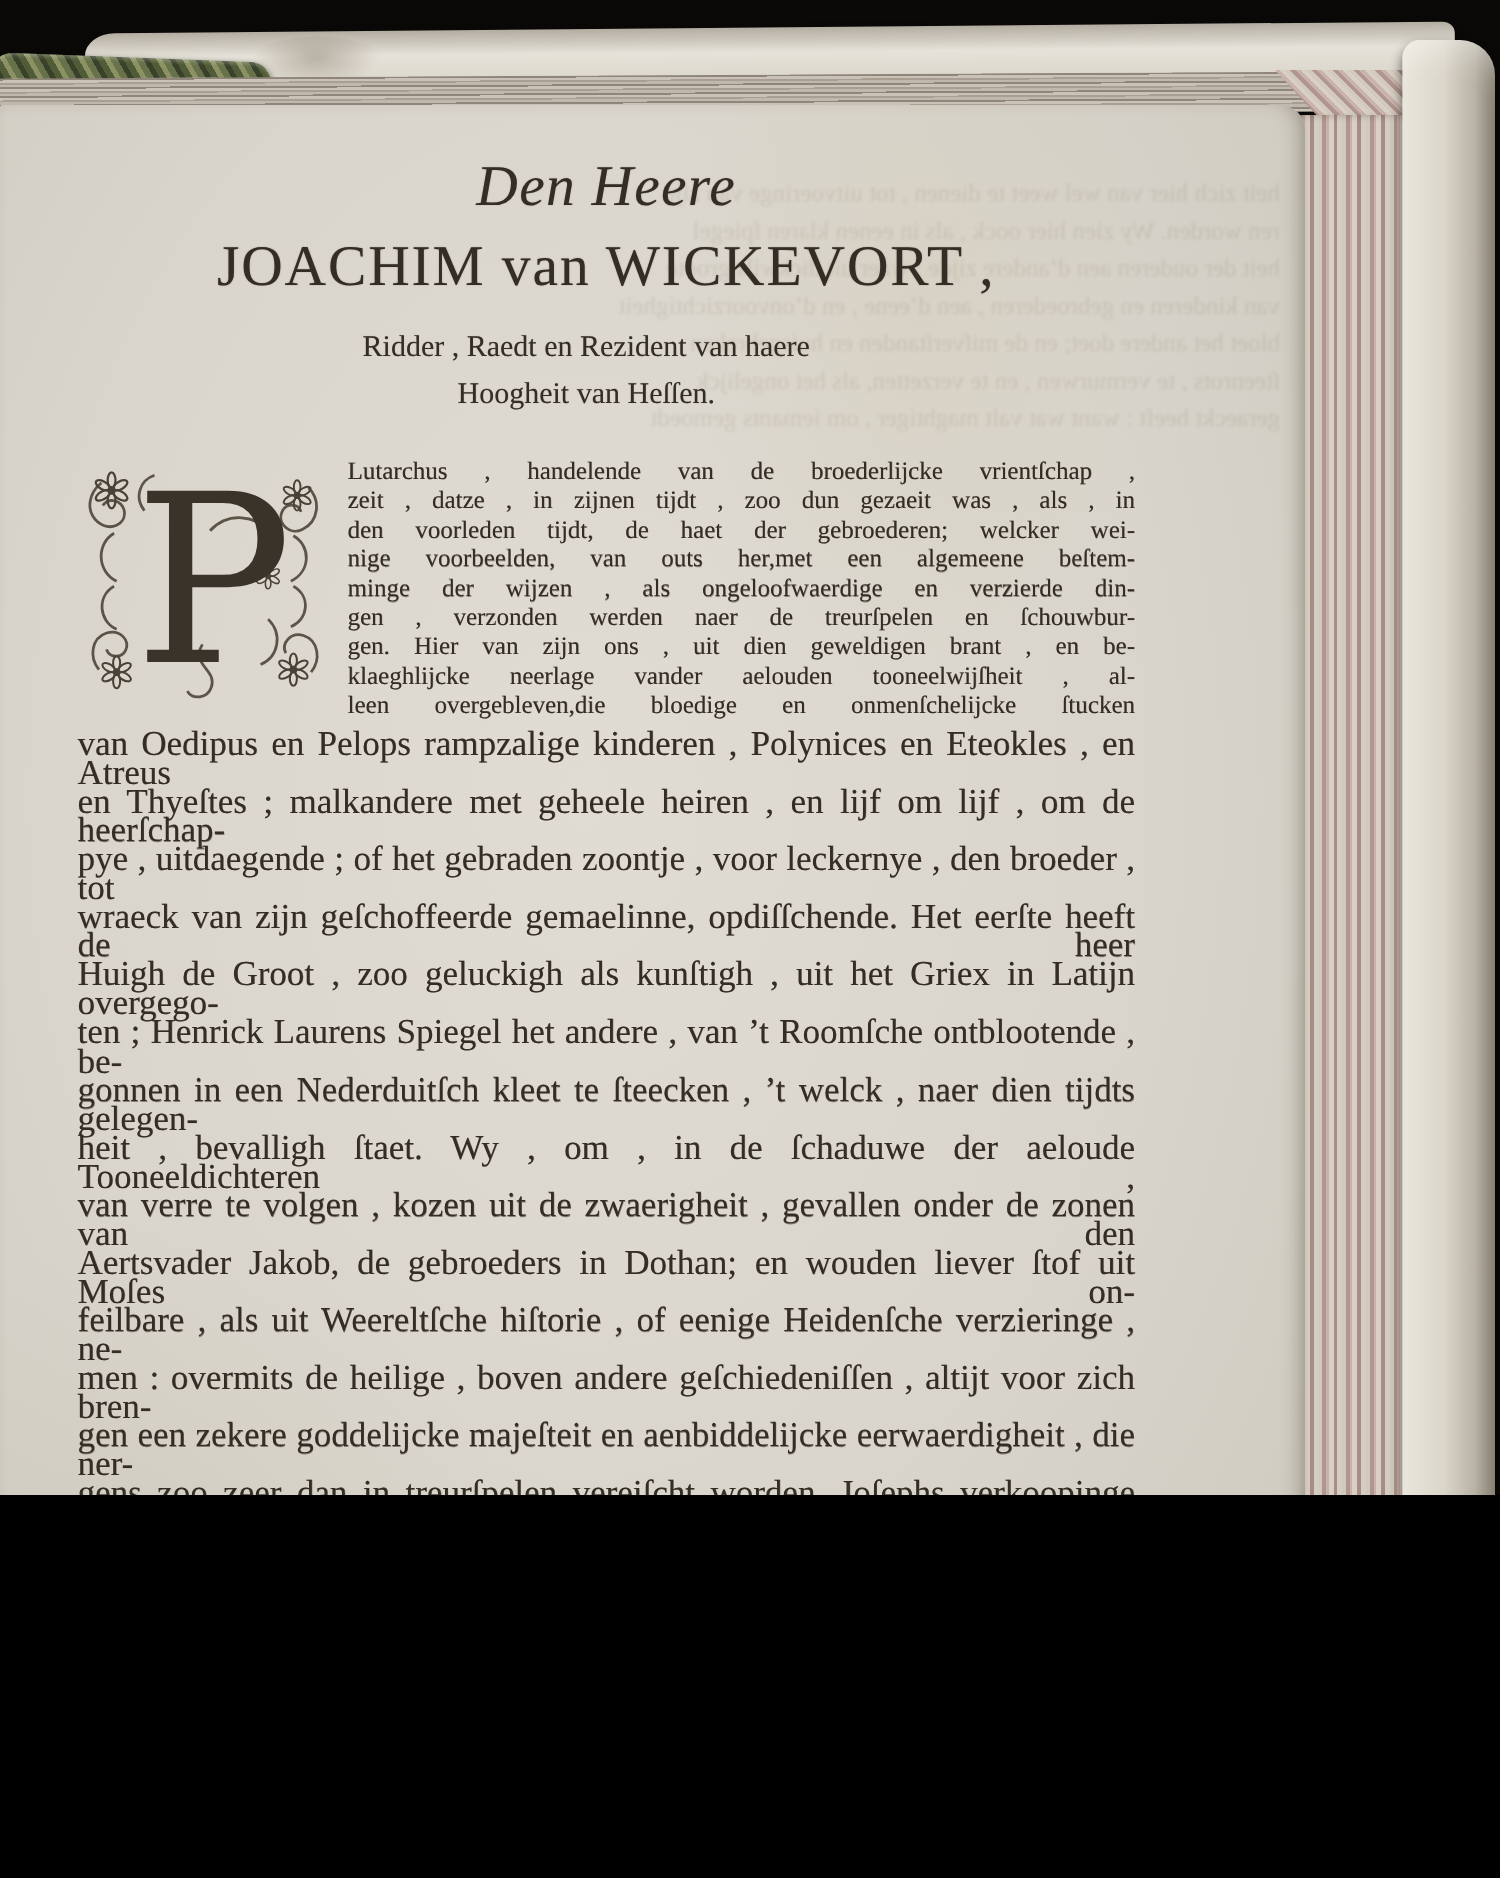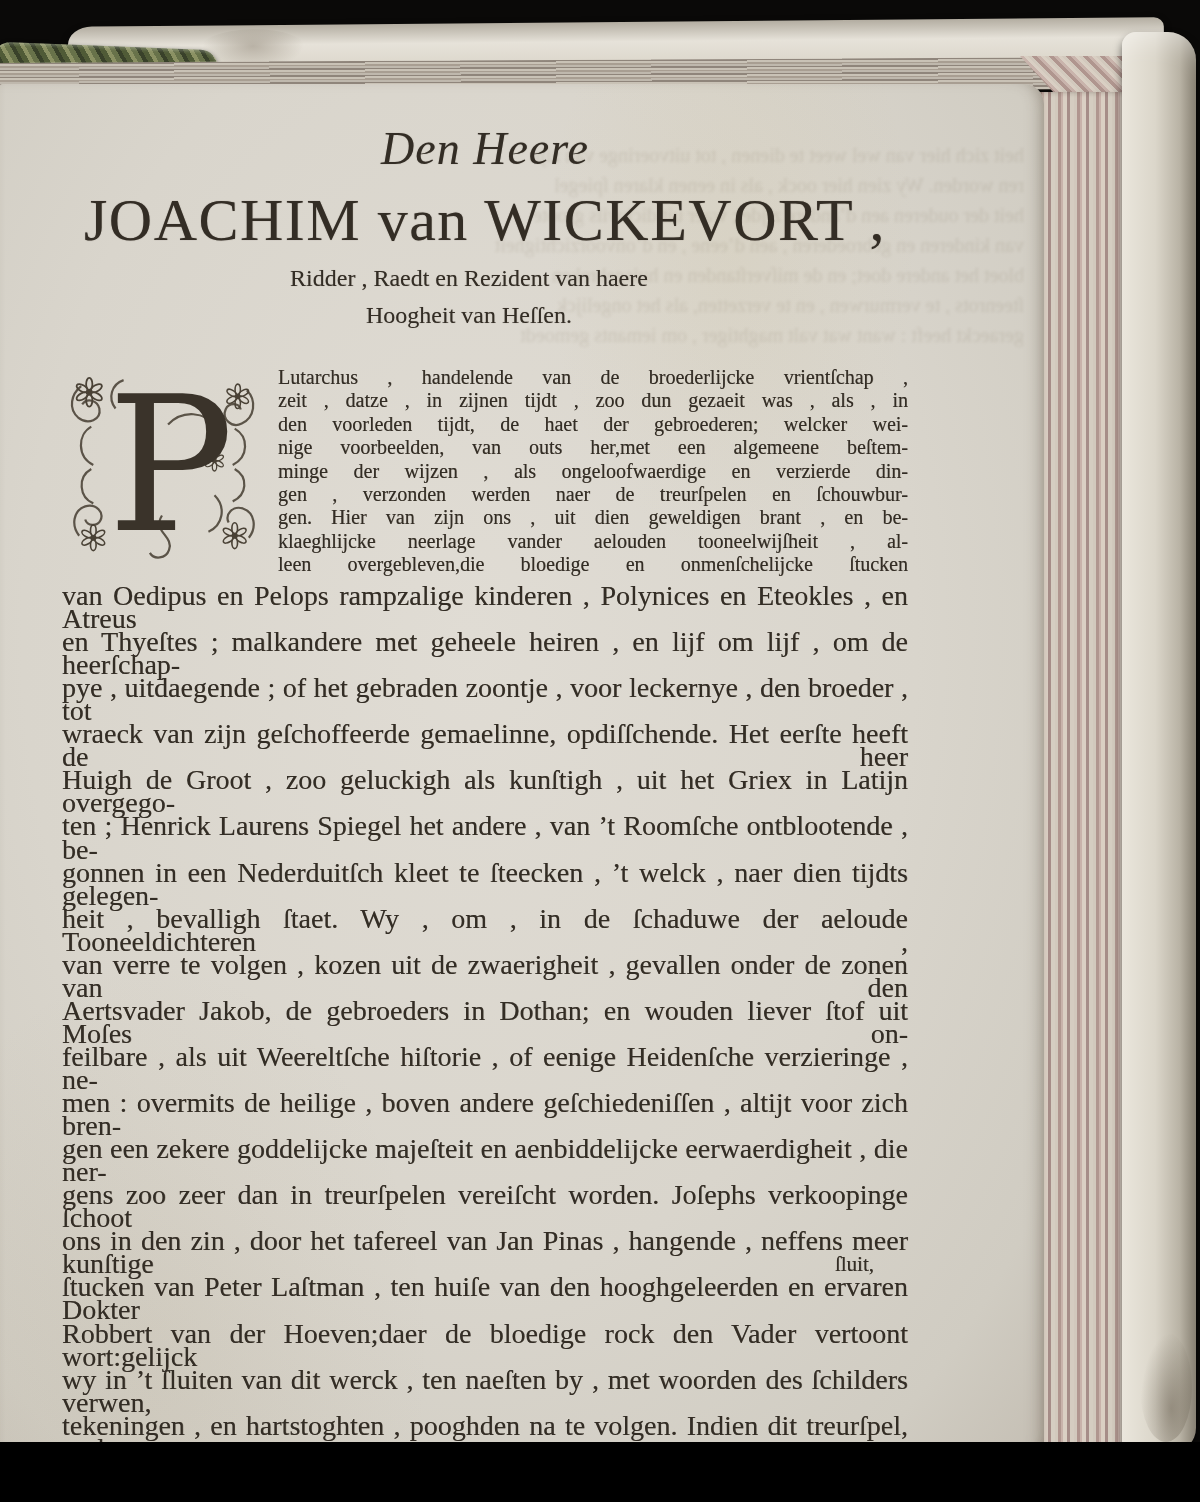--- a/index.html
+++ b/index.html
@@ -1,17 +1,17 @@
 <!DOCTYPE html>
 <html><head>
 <meta charset="utf-8">
 <style>
   html,body { margin:0; padding:0; background:#000; }
   .scene {
-    position:relative; width:1200px; height:1442px; margin:0 auto;
+    position:relative; width:1200px; height:1196px; margin:0 auto;
     background:#0a0908; overflow:hidden;
     font-family:"Liberation Serif","DejaVu Serif",serif;
   }
   
   .vellum-top {
     position:absolute; left:68px; top:22px; width:1096px; height:56px;
     background:linear-gradient(180deg,#b3ada1 0%,#e6e2d9 35%,#ddd8cd 70%,#b2ab9d 100%);
     border-radius:24px 10px 8px 8px / 18px 9px 7px 7px;
     transform:rotate(-0.5deg);
     box-shadow:0 3px 7px rgba(0,0,0,.55);
@@ -71,21 +71,21 @@
     filter:blur(1.4px); opacity:.15; color:#6e6049;
     font-size:20px; line-height:30px; white-space:nowrap; overflow:hidden;
   }
   .dedication {
     position:absolute; top:38px; left:62px; width:846px; text-align:center;
     font-style:italic; font-size:46px; letter-spacing:1px;
     text-shadow:0 0 1px rgba(50,40,30,.35);
   }
   .main-title {
     position:absolute; top:102px; left:62px; width:846px; text-align:center;
-    font-size:60px; letter-spacing:1.5px; white-space:nowrap;
+    font-size:46px; letter-spacing:1.5px; white-space:nowrap;
     text-shadow:0 0 1px rgba(50,40,30,.45);
   }
   .subtitle1, .subtitle2 {
     position:absolute; left:46px; width:846px; text-align:center;
     font-size:24px; text-shadow:0 0 0.7px rgba(50,40,30,.4);
   }
   .subtitle1 { top:181px; }
   .subtitle2 { top:218px; }
   .opening {
     position:absolute; top:280px; left:62px; width:846px; display:flex;

